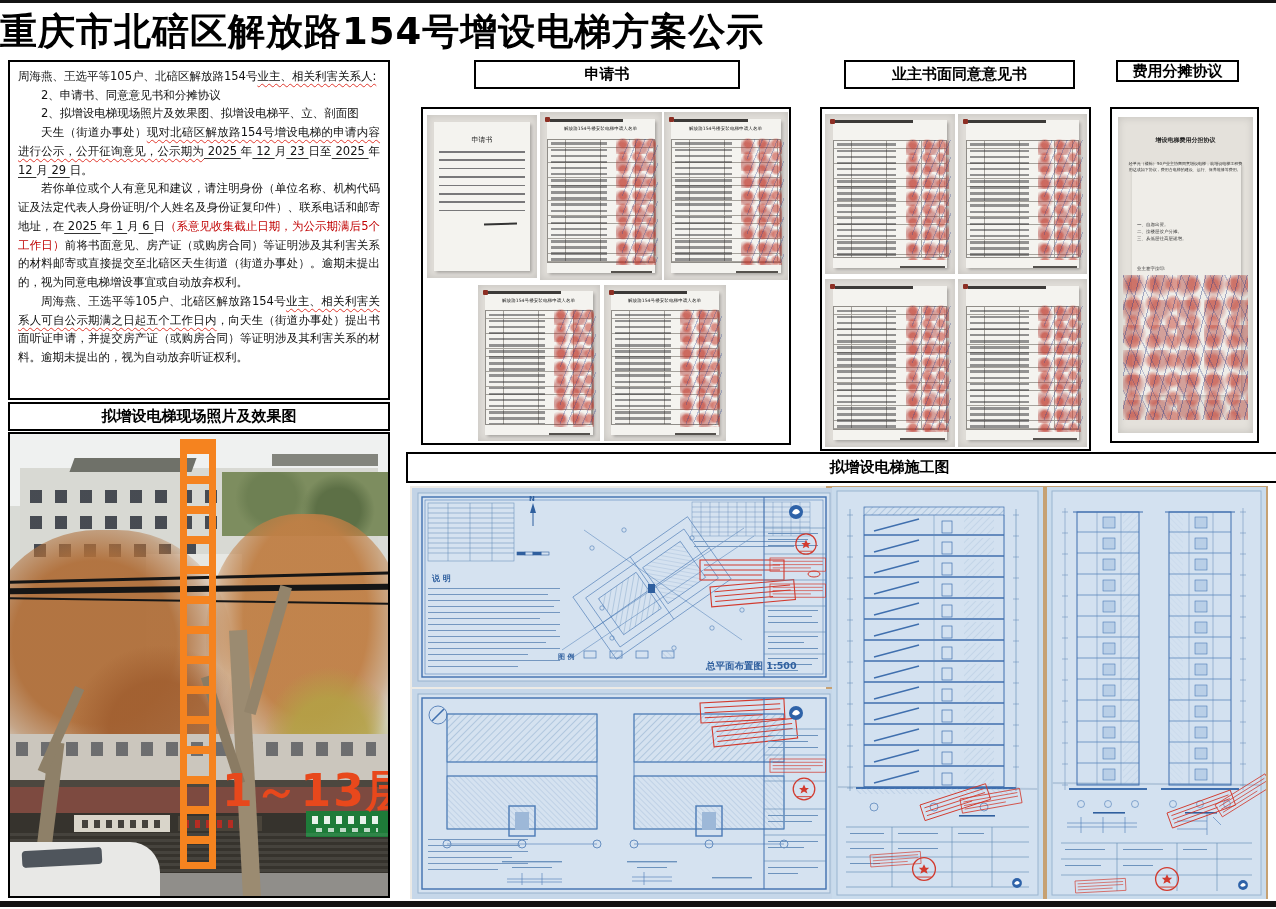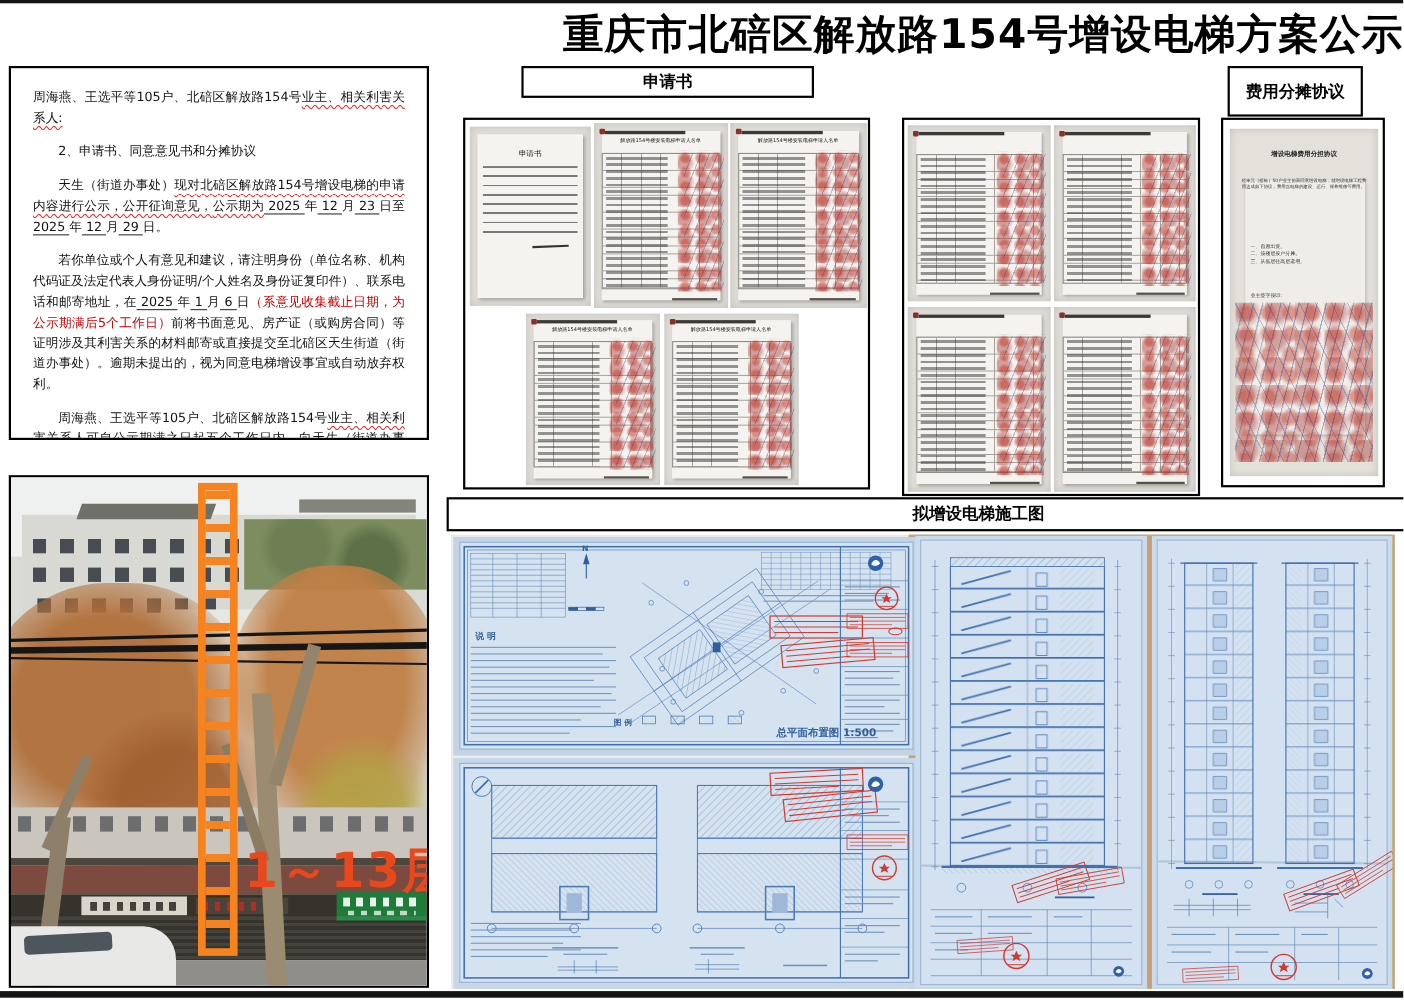--- a/index.html
+++ b/index.html
@@ -1,26 +1,26 @@
 <!DOCTYPE html>
 <html><head>
 <meta charset="utf-8">
 <style>
   html,body{margin:0;padding:0;background:#fff;}
   .page{position:relative;width:1276px;height:909px;background:#fff;overflow:hidden;
         font-family:"DejaVu Sans","Liberation Sans",sans-serif;color:#111;}
   .abs{position:absolute;}
   .top-rule{left:0;top:0;width:1276px;height:3px;background:#141414;}
   .bottom-rule{left:0;top:901px;width:1276px;height:6px;background:#141414;}
-  .page-title{left:0;top:7px;width:1276px;text-align:right;font-size:37px;font-weight:800;letter-spacing:1px;color:#000;}
+  .page-title{left:0;top:7px;width:1276px;text-align:left;font-size:37px;font-weight:800;letter-spacing:1px;color:#000;}
 
   
   .notice-box{left:8px;top:60px;width:382px;height:340px;border:2px solid #000;box-sizing:border-box;
               padding:5px 8px 4px 8px;background:#fff;overflow:hidden;}
-  .np{margin:12px;font-size:11.5px;line-height:1.63;text-align:justify;}
+  .np{margin:0;font-size:11.5px;line-height:1.63;text-align:justify;}
   .np.ind{text-indent:23px;}
   .wavy{text-decoration:underline;text-decoration-style:wavy;text-decoration-color:#e0392e;text-decoration-thickness:1px;text-underline-offset:2.5px;}
   .blank{text-decoration:underline;text-underline-offset:3px;text-decoration-color:#333;}
   .redtxt{color:#c00000;}
 
   
   .sec-box{border:2px solid #000;box-sizing:border-box;background:#fff;display:flex;align-items:center;justify-content:center;
            font-size:15px;font-weight:700;color:#000;}
 
   
@@ -121,28 +121,31 @@
 </svg>
 
 <div class="page">
   <div class="abs top-rule"></div>
   <div class="abs page-title">重庆市北碚区解放路154号增设电梯方案公示</div>
 
   <div class="abs notice-box">
     <div>
         <p class="np"><span>周海燕、王选平等105户、北碚区解放路154号</span><span class="wavy">业主、相关利害关系人:</span></p>
         <p class="np ind"><span>2、申请书、同意意见书和分摊协议</span></p>
+        <p class="np ind"><span>2、拟增设电梯现场照片及效果图、拟增设电梯平、立、剖面图</span></p>
         <p class="np ind"><span>天生（街道办事处）</span><span class="wavy">现对北碚区解放路154号增设电梯的申请内容进行公示，公开征询意见，</span><span class="wavy">公示期为</span><span class="blank"> 2025 </span><span>年</span><span class="blank"> 12 </span><span>月</span><span class="blank"> 23 </span><span>日至</span><span class="blank"> 2025 </span><span>年</span><span class="blank"> 12 </span><span>月</span><span class="blank"> 29 </span><span>日。</span></p>
         <p class="np ind"><span>若你单位或个人有意见和建议，请注明身份（单位名称、机构代码证及法定代表人身份证明/个人姓名及身份证复印件）、联系电话和邮寄地址，在</span><span class="blank"> 2025 </span><span>年</span><span class="blank"> 1 </span><span>月</span><span class="blank"> 6 </span><span>日</span><span class="redtxt">（系意见收集截止日期，为公示期满后5个工作日）</span><span>前将书面意见、房产证（或购房合同）等证明涉及其利害关系的材料邮寄或直接提交至北碚区天生街道（街道办事处）。逾期未提出的，视为同意电梯增设事宜或自动放弃权利。</span></p>
         <p class="np ind"><span>周海燕、王选平等105户、北碚区解放路154号</span><span class="wavy">业主、相关利害关系人可自公示期满之日起五个工作日内</span><span>，向天生（街道办事处）提出书面听证申请，并提交房产证（或购房合同）等证明涉及其利害关系的材料。逾期未提出的，视为自动放弃听证权利。</span></p>
       </div>
   </div>
 
   <div class="abs sec-box" style="left:474px;top:60px;width:266px;height:29px">申请书</div>
-  <div class="abs sec-box" style="left:1116px;top:60px;width:123px;height:46px">费用分摊协议</div>
+  <div class="abs sec-box" style="left:844px;top:60px;width:231px;height:29px">业主书面同意意见书</div>
+  <div class="abs sec-box" style="left:1116px;top:60px;width:123px;height:22px">费用分摊协议</div>
+  <div class="abs sec-box" style="left:8px;top:402px;width:382px;height:29px">拟增设电梯现场照片及效果图</div>
   <div class="abs sec-box" style="left:406px;top:452px;width:967px;height:31px">拟增设电梯施工图</div>
 
   <div class="abs photo-box" style="left:421px;top:107px;width:370px;height:338px">
     <div class="doc letter" style="left:4px;top:6px;width:110px;height:163px">
       <div class="pg"></div>
       <div class="lt">申请书</div>
       <div class="lines"></div>
       <div class="date"></div>
     </div>
     <div class="doc" style="left:117px;top:3px;width:122px;height:168px">

